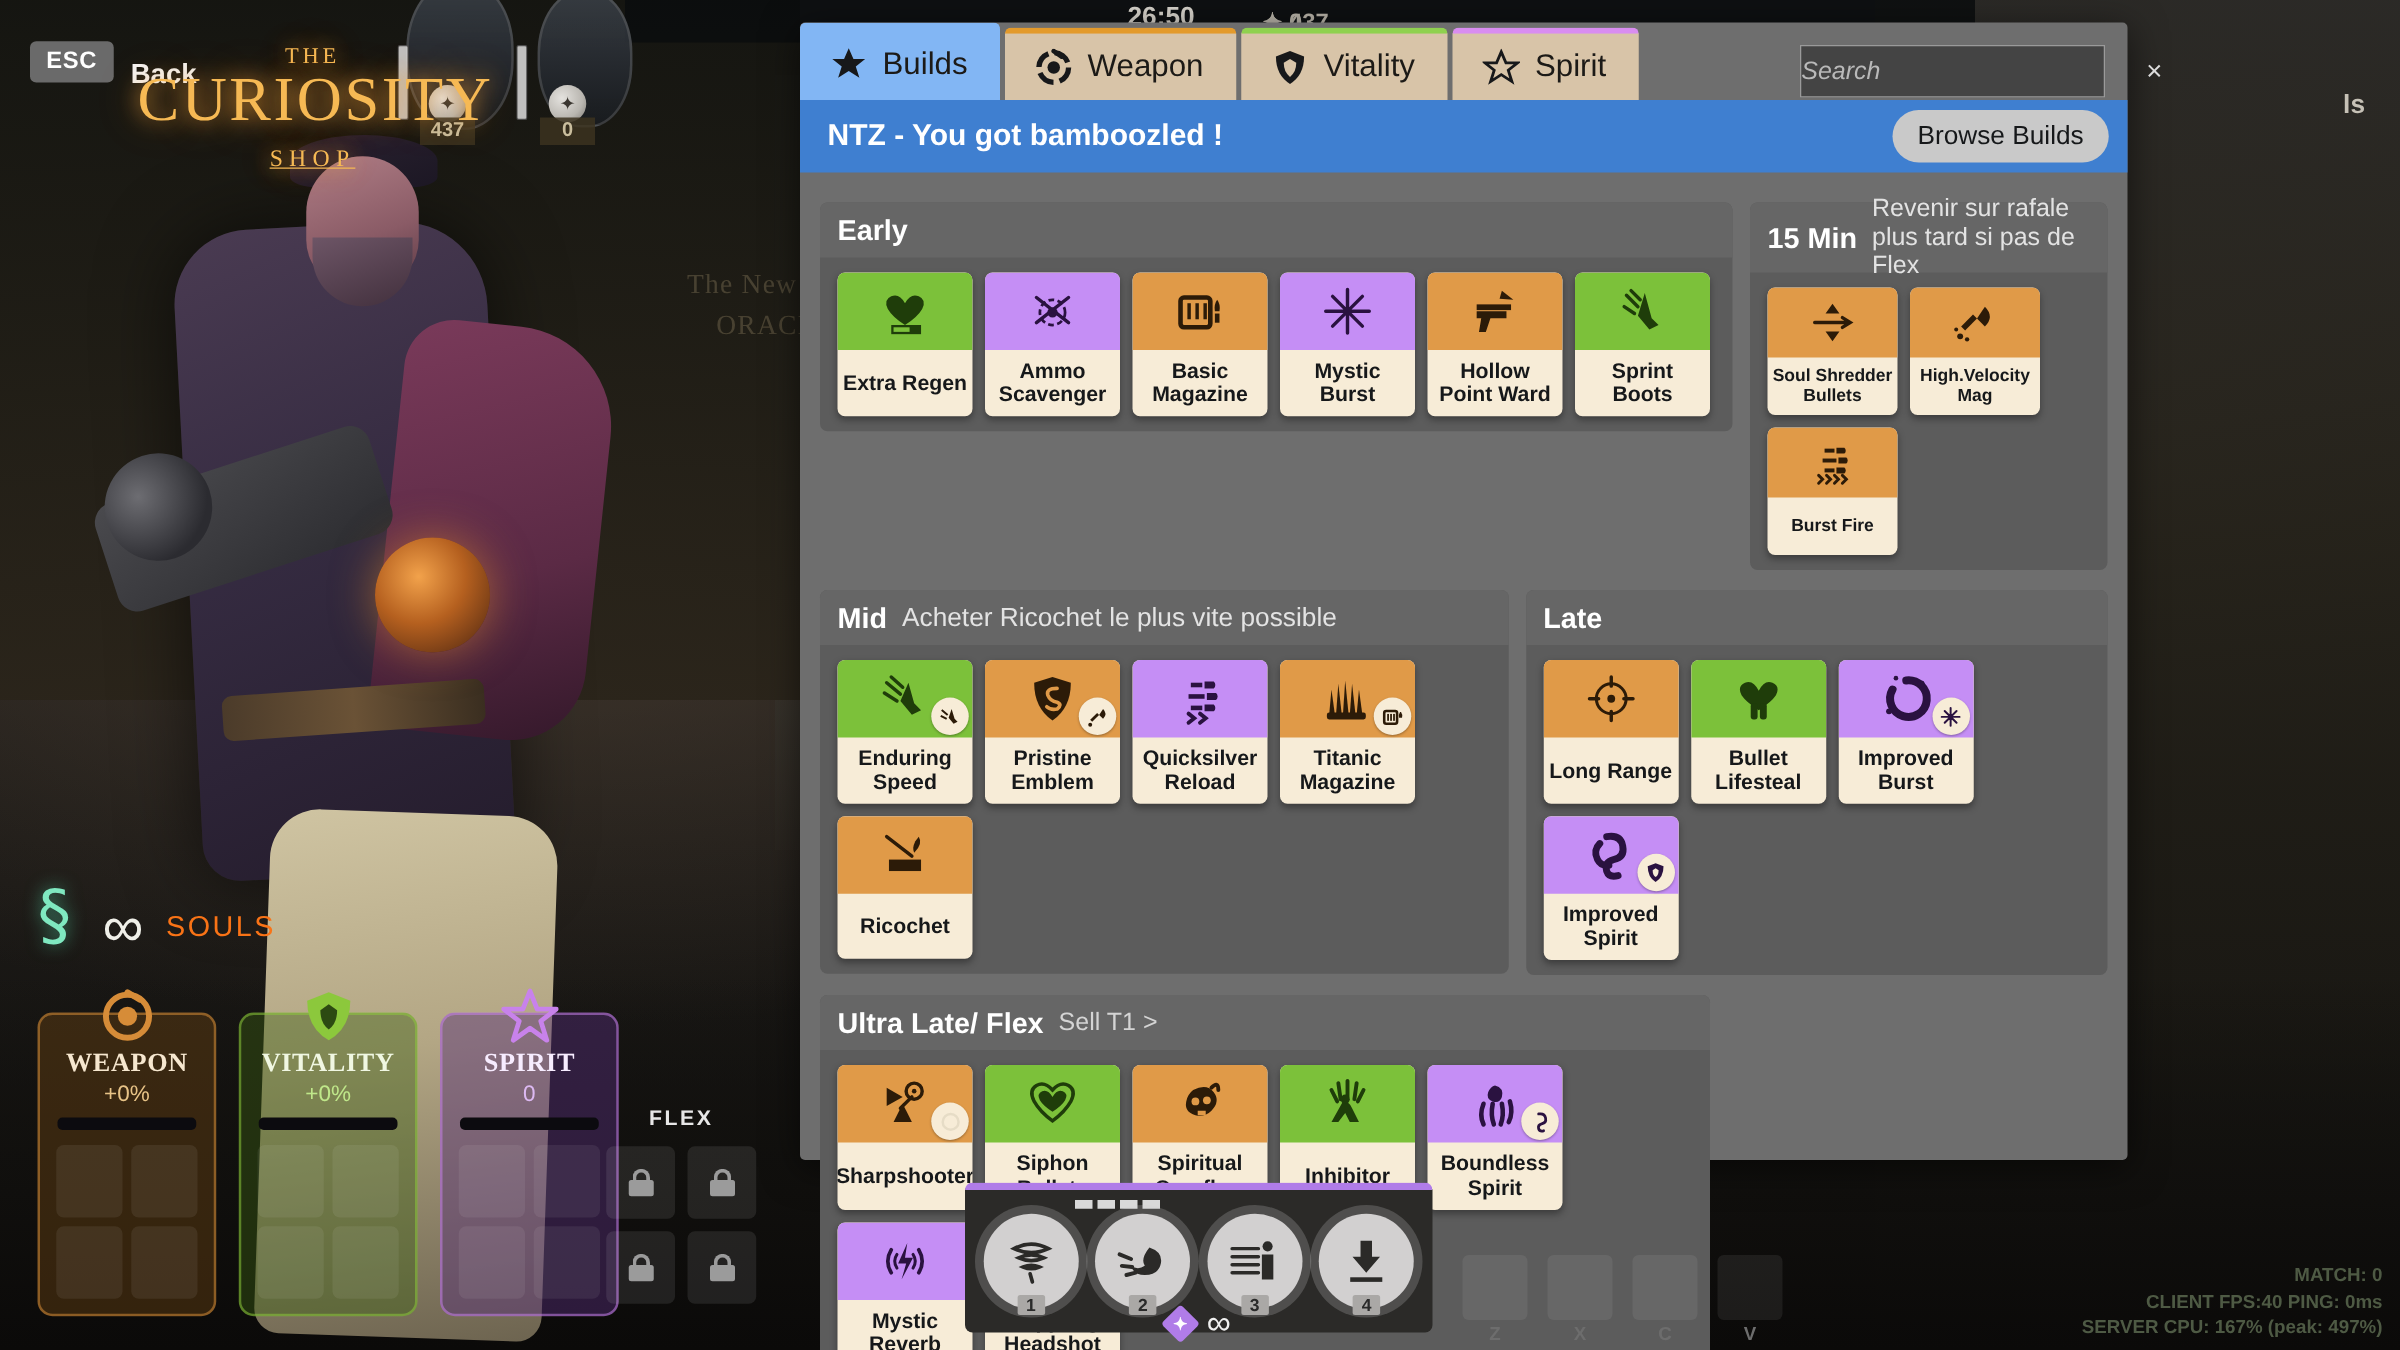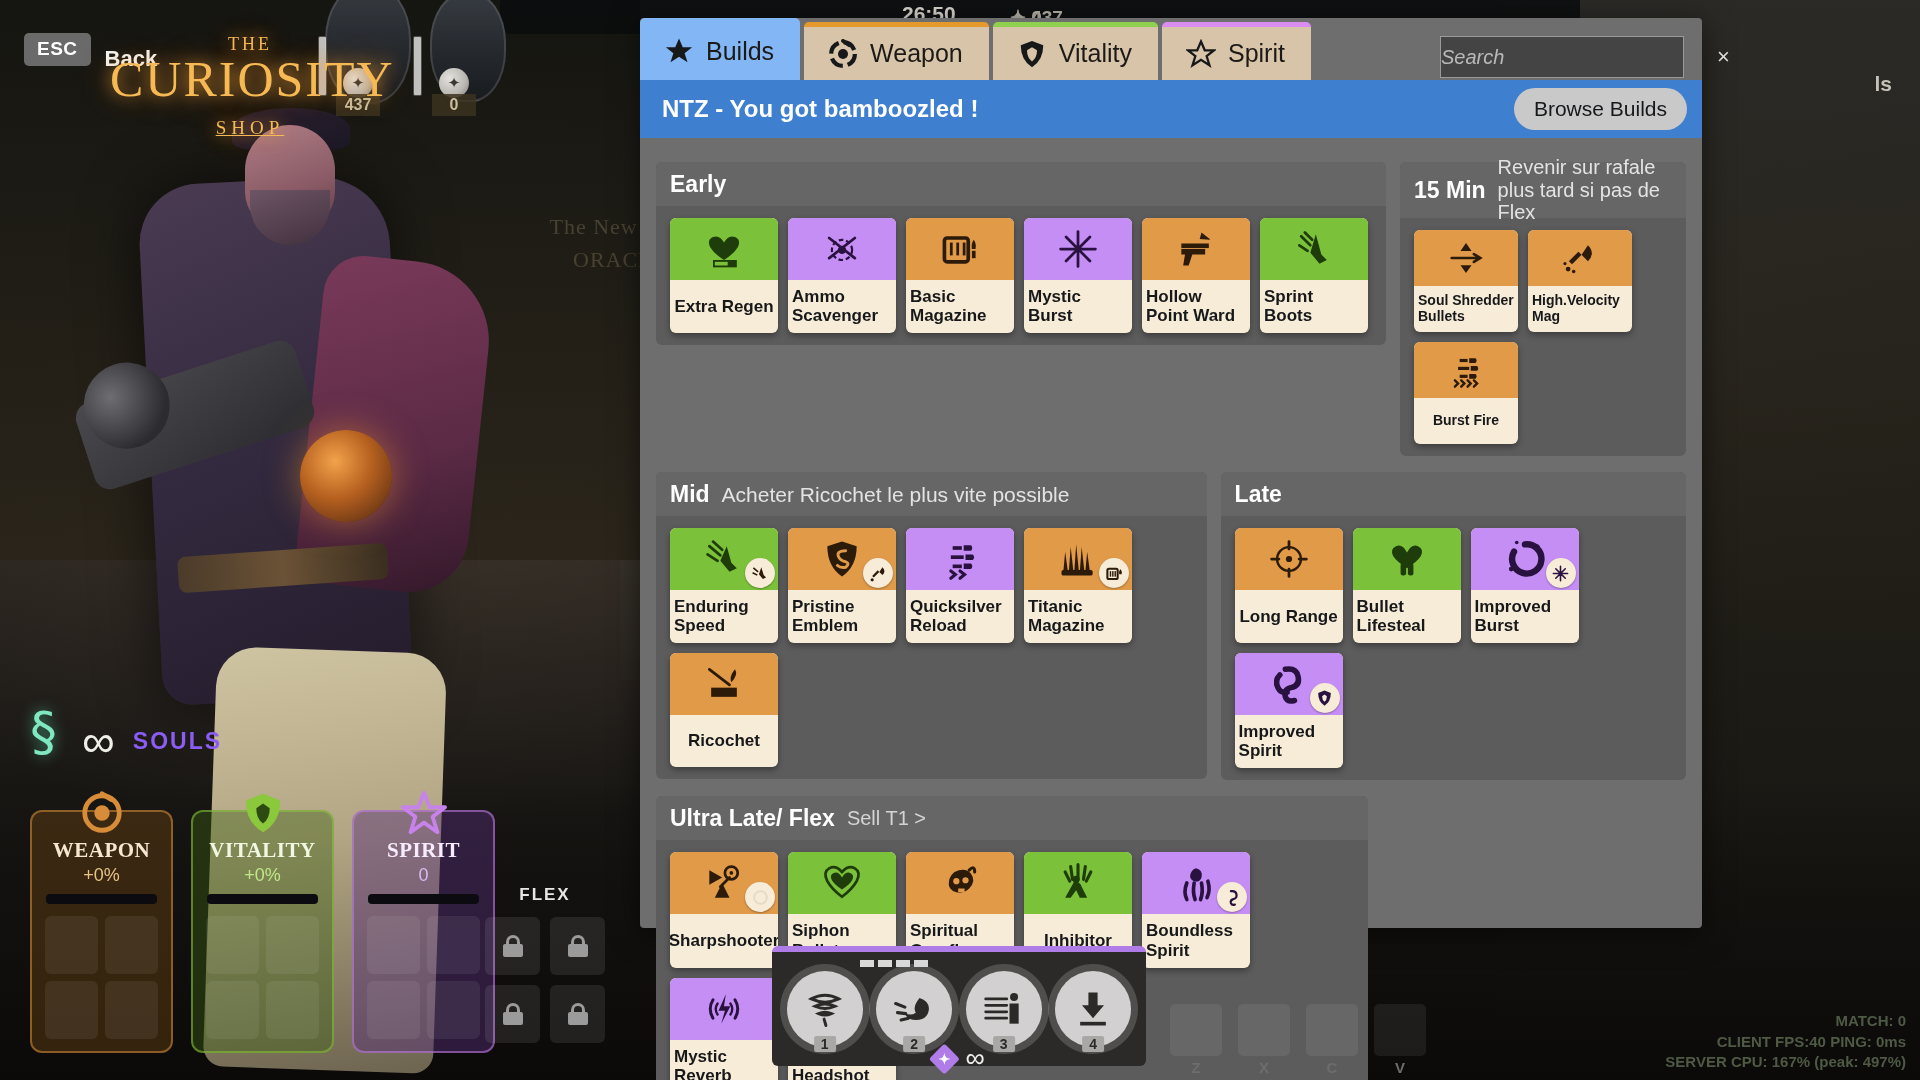--- a/index.html
+++ b/index.html
@@ -169,21 +169,21 @@
   .souls-row {
     position: absolute; left: 30px; top: 710px;
     display: flex; align-items: center; gap: 18px;
   }
   .souls-snake {
     width: 34px; height: 62px; color: #7fe8c0; font-size: 54px; line-height: .8;
     font-family: "DejaVu Sans", sans-serif;
     text-shadow: 0 0 14px rgba(90,230,180,.6);
   }
   .souls-inf { color: #efefe8; font-size: 46px; line-height: .8; }
-  .souls-text { color: #8b5cf6; font-size: 23px; font-weight: bold; letter-spacing: 2px; }
+  .souls-text { color: #f97316; font-size: 23px; font-weight: normal; letter-spacing: 2px; }
 
   
   .stat-panels { position: absolute; left: 30px; top: 810px; display: flex; gap: 18px; }
   .stat-panel {
     width: 143px; border-radius: 12px; padding: 26px 8px 10px;
     position: relative; text-align: center;
   }
   .stat-panel.weapon { background: rgba(110,70,20,.42); border: 2px solid rgba(214,140,56,.55); }
   .stat-panel.vitality { background: rgba(60,95,20,.42); border: 2px solid rgba(140,200,60,.55); }
   .stat-panel.spirit { background: rgba(85,45,120,.46); border: 2px solid rgba(200,130,235,.55); }
@@ -295,21 +295,21 @@
   }
   .item .art svg { width: 44px; height: 44px; display: block; }
   .item.small .art { height: 56px; }
   .item.small .art svg { width: 38px; height: 38px; }
   .art.weapon  { background: #e09a48; }
   .art.vitality{ background: #7cc13a; }
   .art.spirit  { background: #c58ef5; }
   .item .label {
     flex: 1; min-height: 52px; padding: 7px 4px 8px;
     color: #16181a; font-size: 17px; font-weight: bold;
-    text-align: left; line-height: 1.12;
+    text-align: center; line-height: 1.12;
     display: flex; align-items: center; justify-content: center;
   }
   .item.small .label { font-size: 14px; min-height: 46px; }
   .item.tiny-label .label { font-size: 14px; }
 
   .badge {
     position: absolute; right: 3px; bottom: 2px;
     width: 30px; height: 30px; border-radius: 50%;
     background: #f7ecd7; display: flex; align-items: center; justify-content: center;
     box-shadow: 0 1px 2px rgba(0,0,0,.3);

